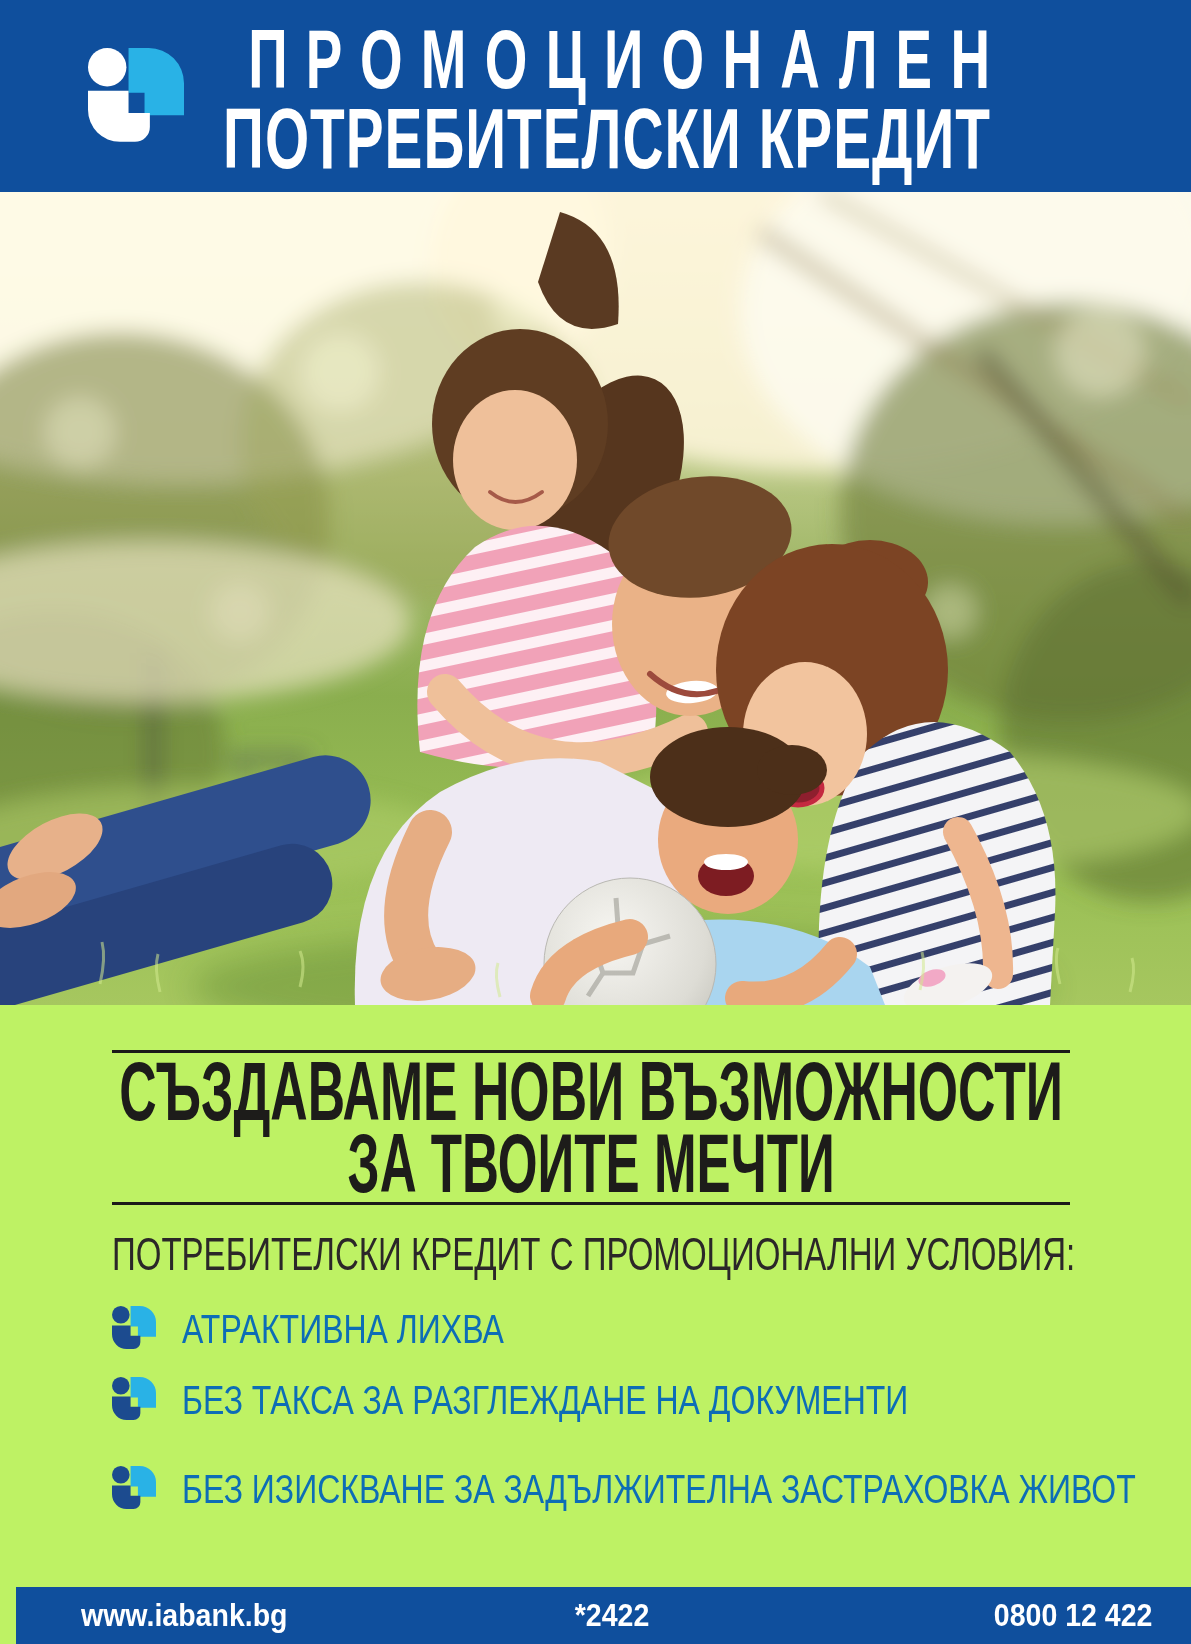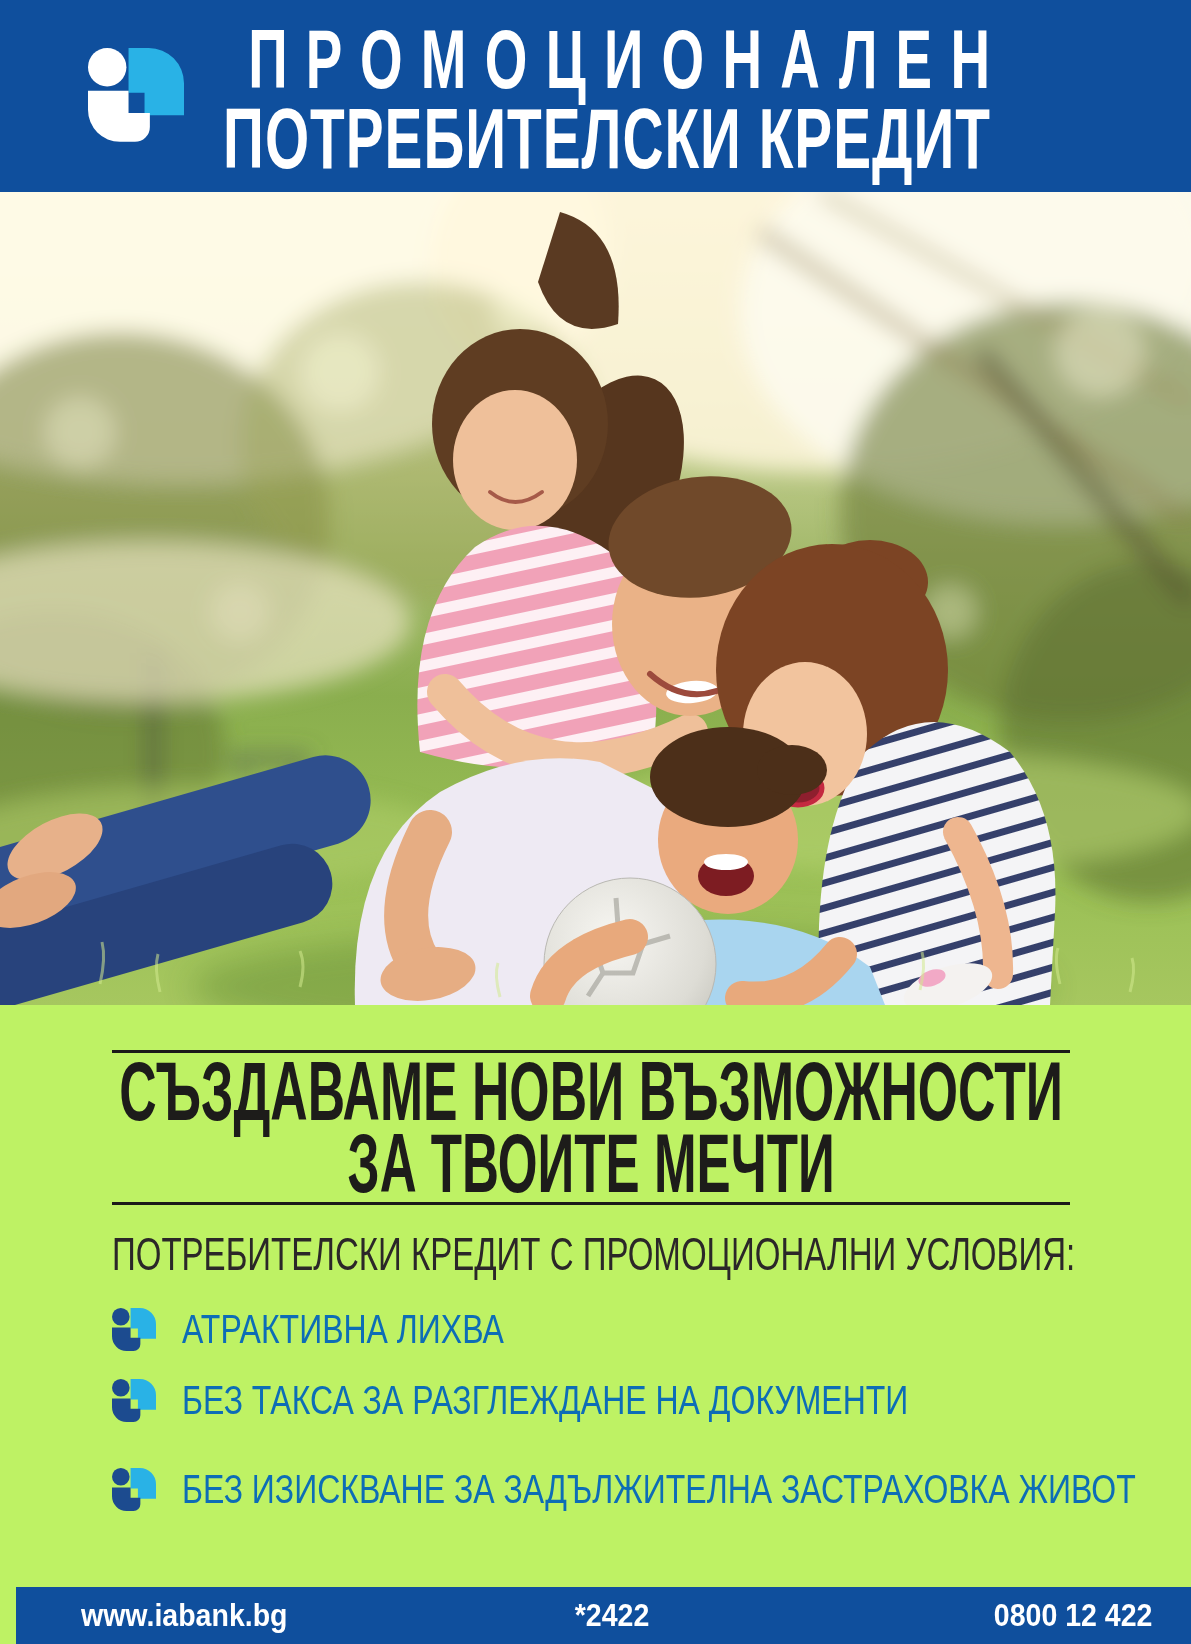--- a/index.html
+++ b/index.html
@@ -14,21 +14,21 @@
   .photo-svg{position:absolute;left:0;top:192px;width:1191px;height:813px;display:block;}
   
   .rule{position:absolute;left:112px;width:958px;height:3px;background:#1b1b19;}
   .rule-top{top:1050px;}
   .rule-bottom{top:1202px;}
   .headline-svg{position:absolute;left:112px;top:1054px;width:958px;height:150px;}
   .headline-svg text{fill:#1d1c1a;font-family:"Liberation Sans",sans-serif;font-weight:700;}
   .subheading-svg{position:absolute;left:112px;top:1230px;width:963px;height:52px;}
   .subheading-svg text{fill:#2b2728;font-family:"Liberation Sans",sans-serif;font-weight:400;}
   
-  .bullet-row{position:absolute;left:112px;height:46px;display:flex;align-items:flex-end;}
+  .bullet-row{position:absolute;left:112px;height:46px;display:flex;align-items:flex-start;}
   .bullet-row .mark{width:44px;height:44px;flex:0 0 44px;}
   .bullet-label{display:inline-block;margin-left:26px;font-size:40px;line-height:46px;
                 color:#0d6db6;white-space:nowrap;transform:scaleX(.8);transform-origin:left center;}
   .b1{top:1306px;} .b2{top:1377px;} .b3{top:1466px;}
   
   .footerbar{position:absolute;left:16px;top:1587px;width:1191px;height:57px;background:#0f4f9d;}
   .footerbar span{position:absolute;top:0;line-height:57px;color:#ffffff;font-weight:700;
                   font-size:31px;white-space:nowrap;display:inline-block;}
   .f-left{left:65px;transform:scaleX(.92);transform-origin:left center;}
   .f-center{left:50%;transform:translateX(-50%) scaleX(.92);}

